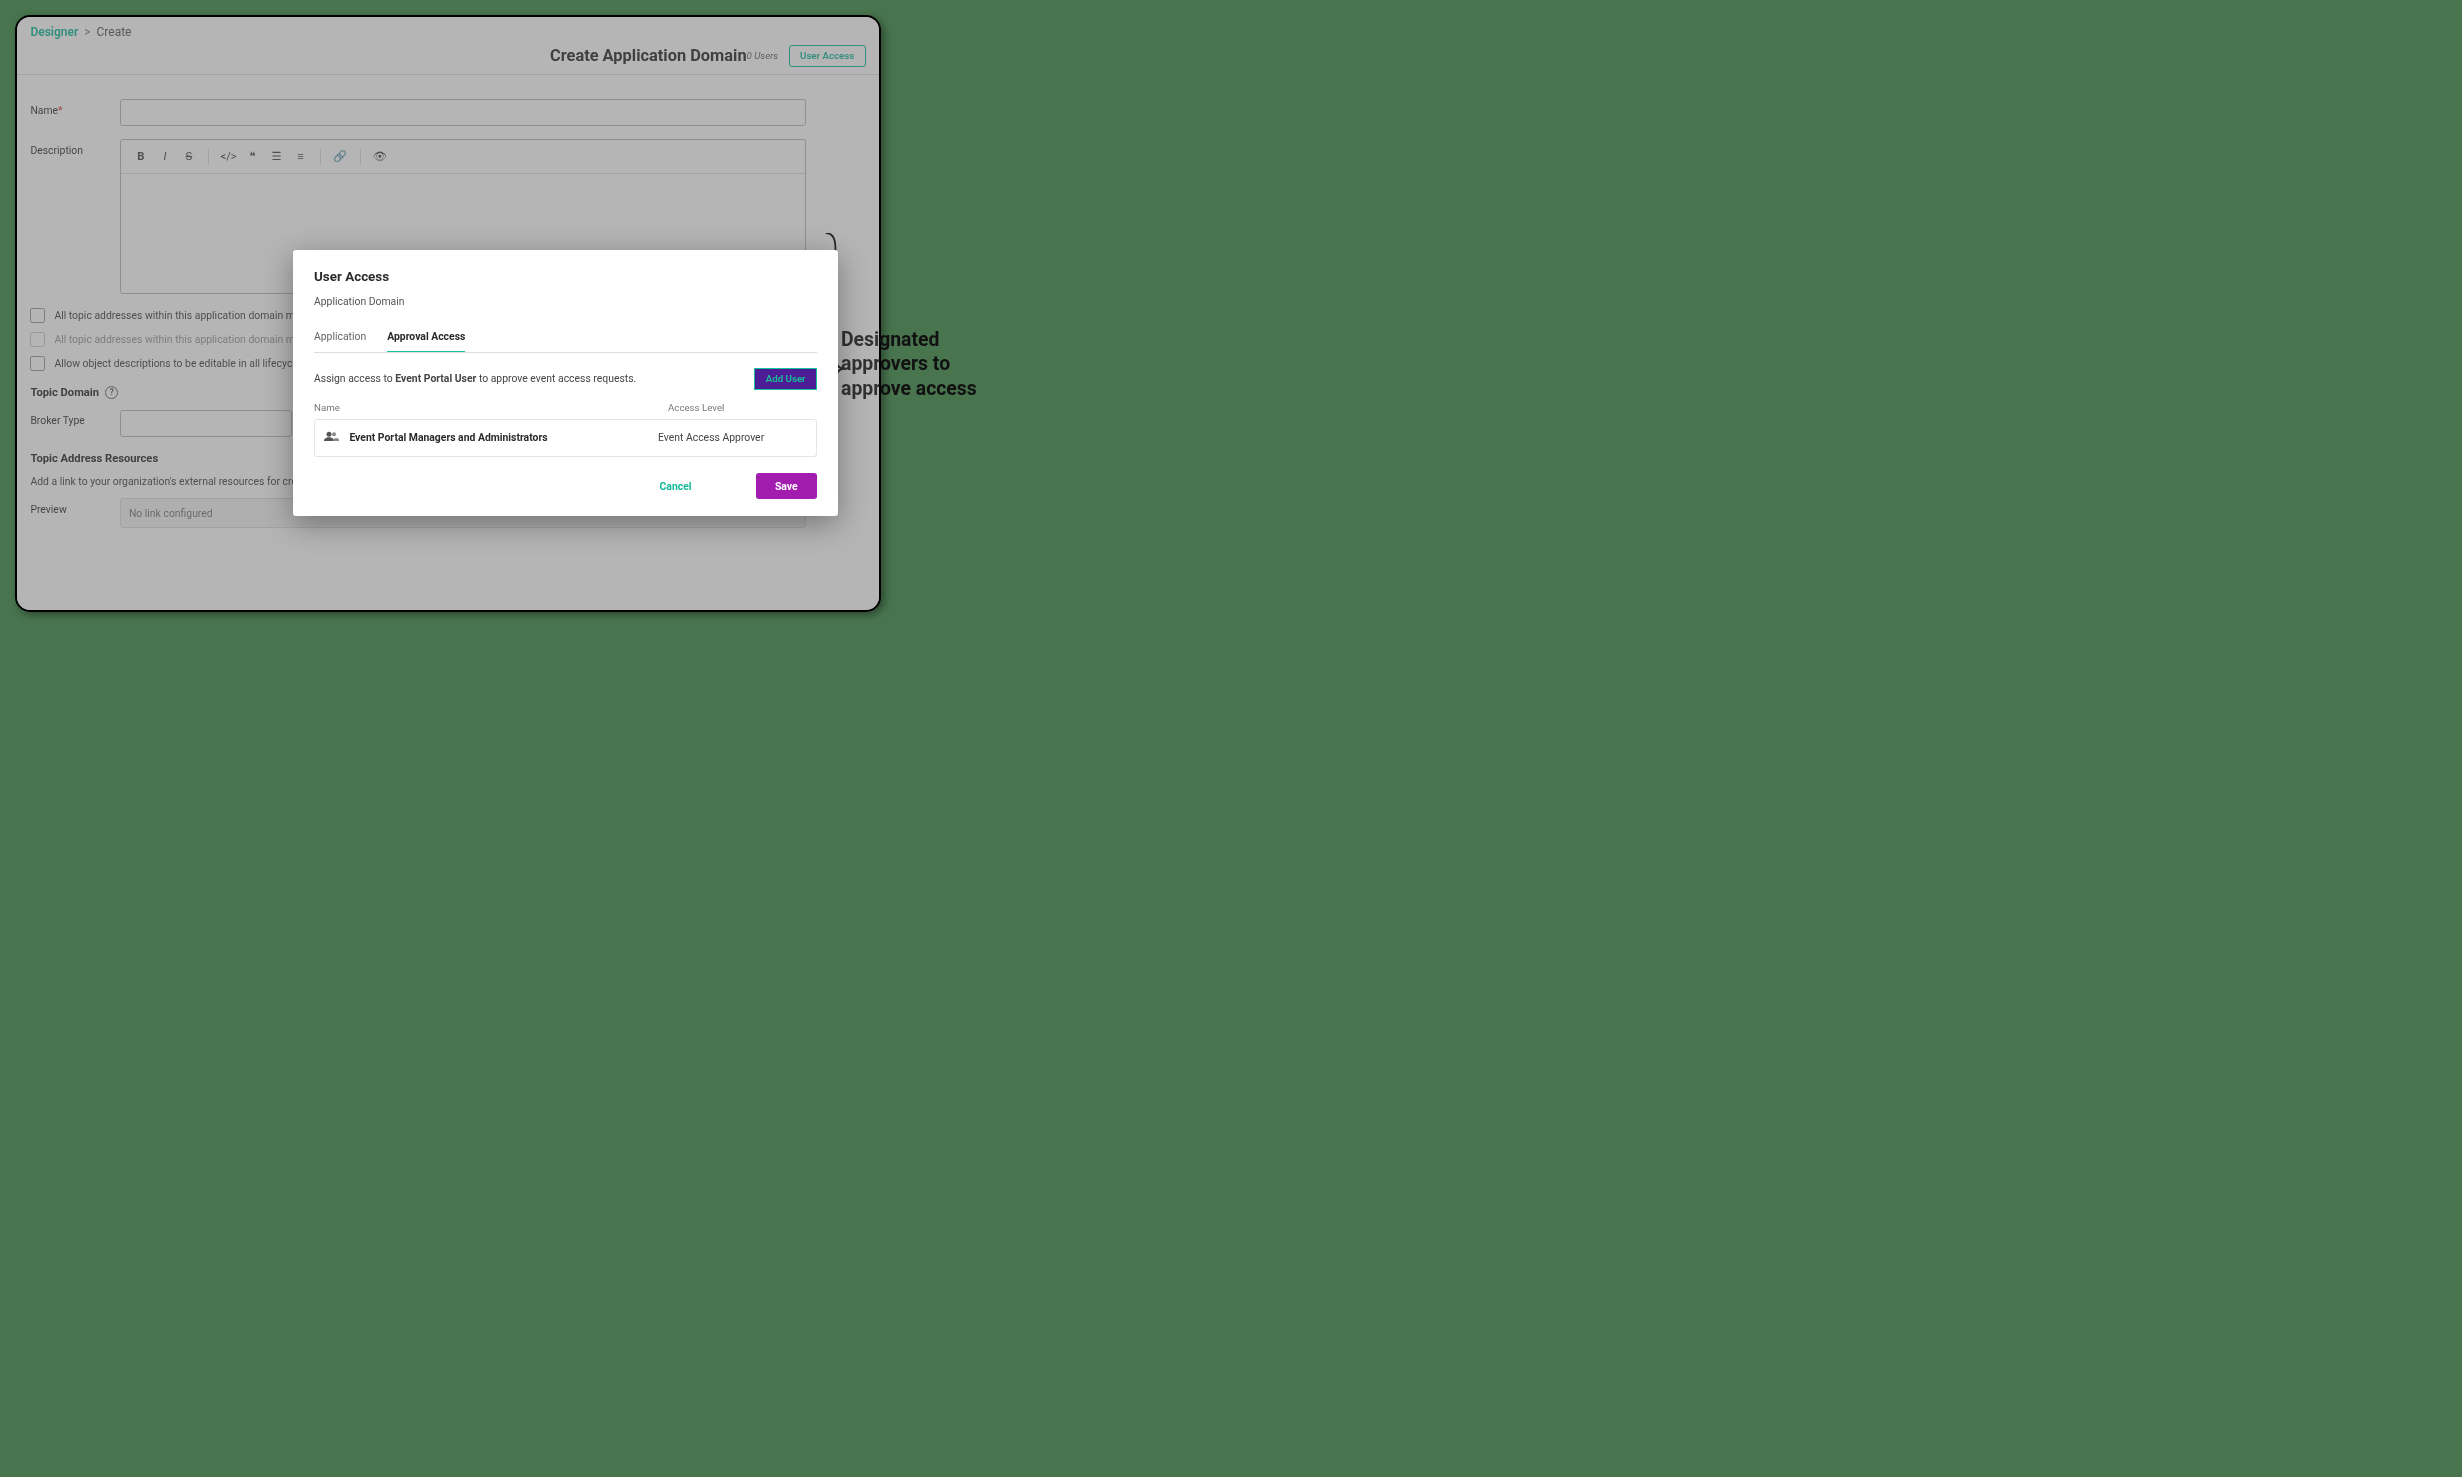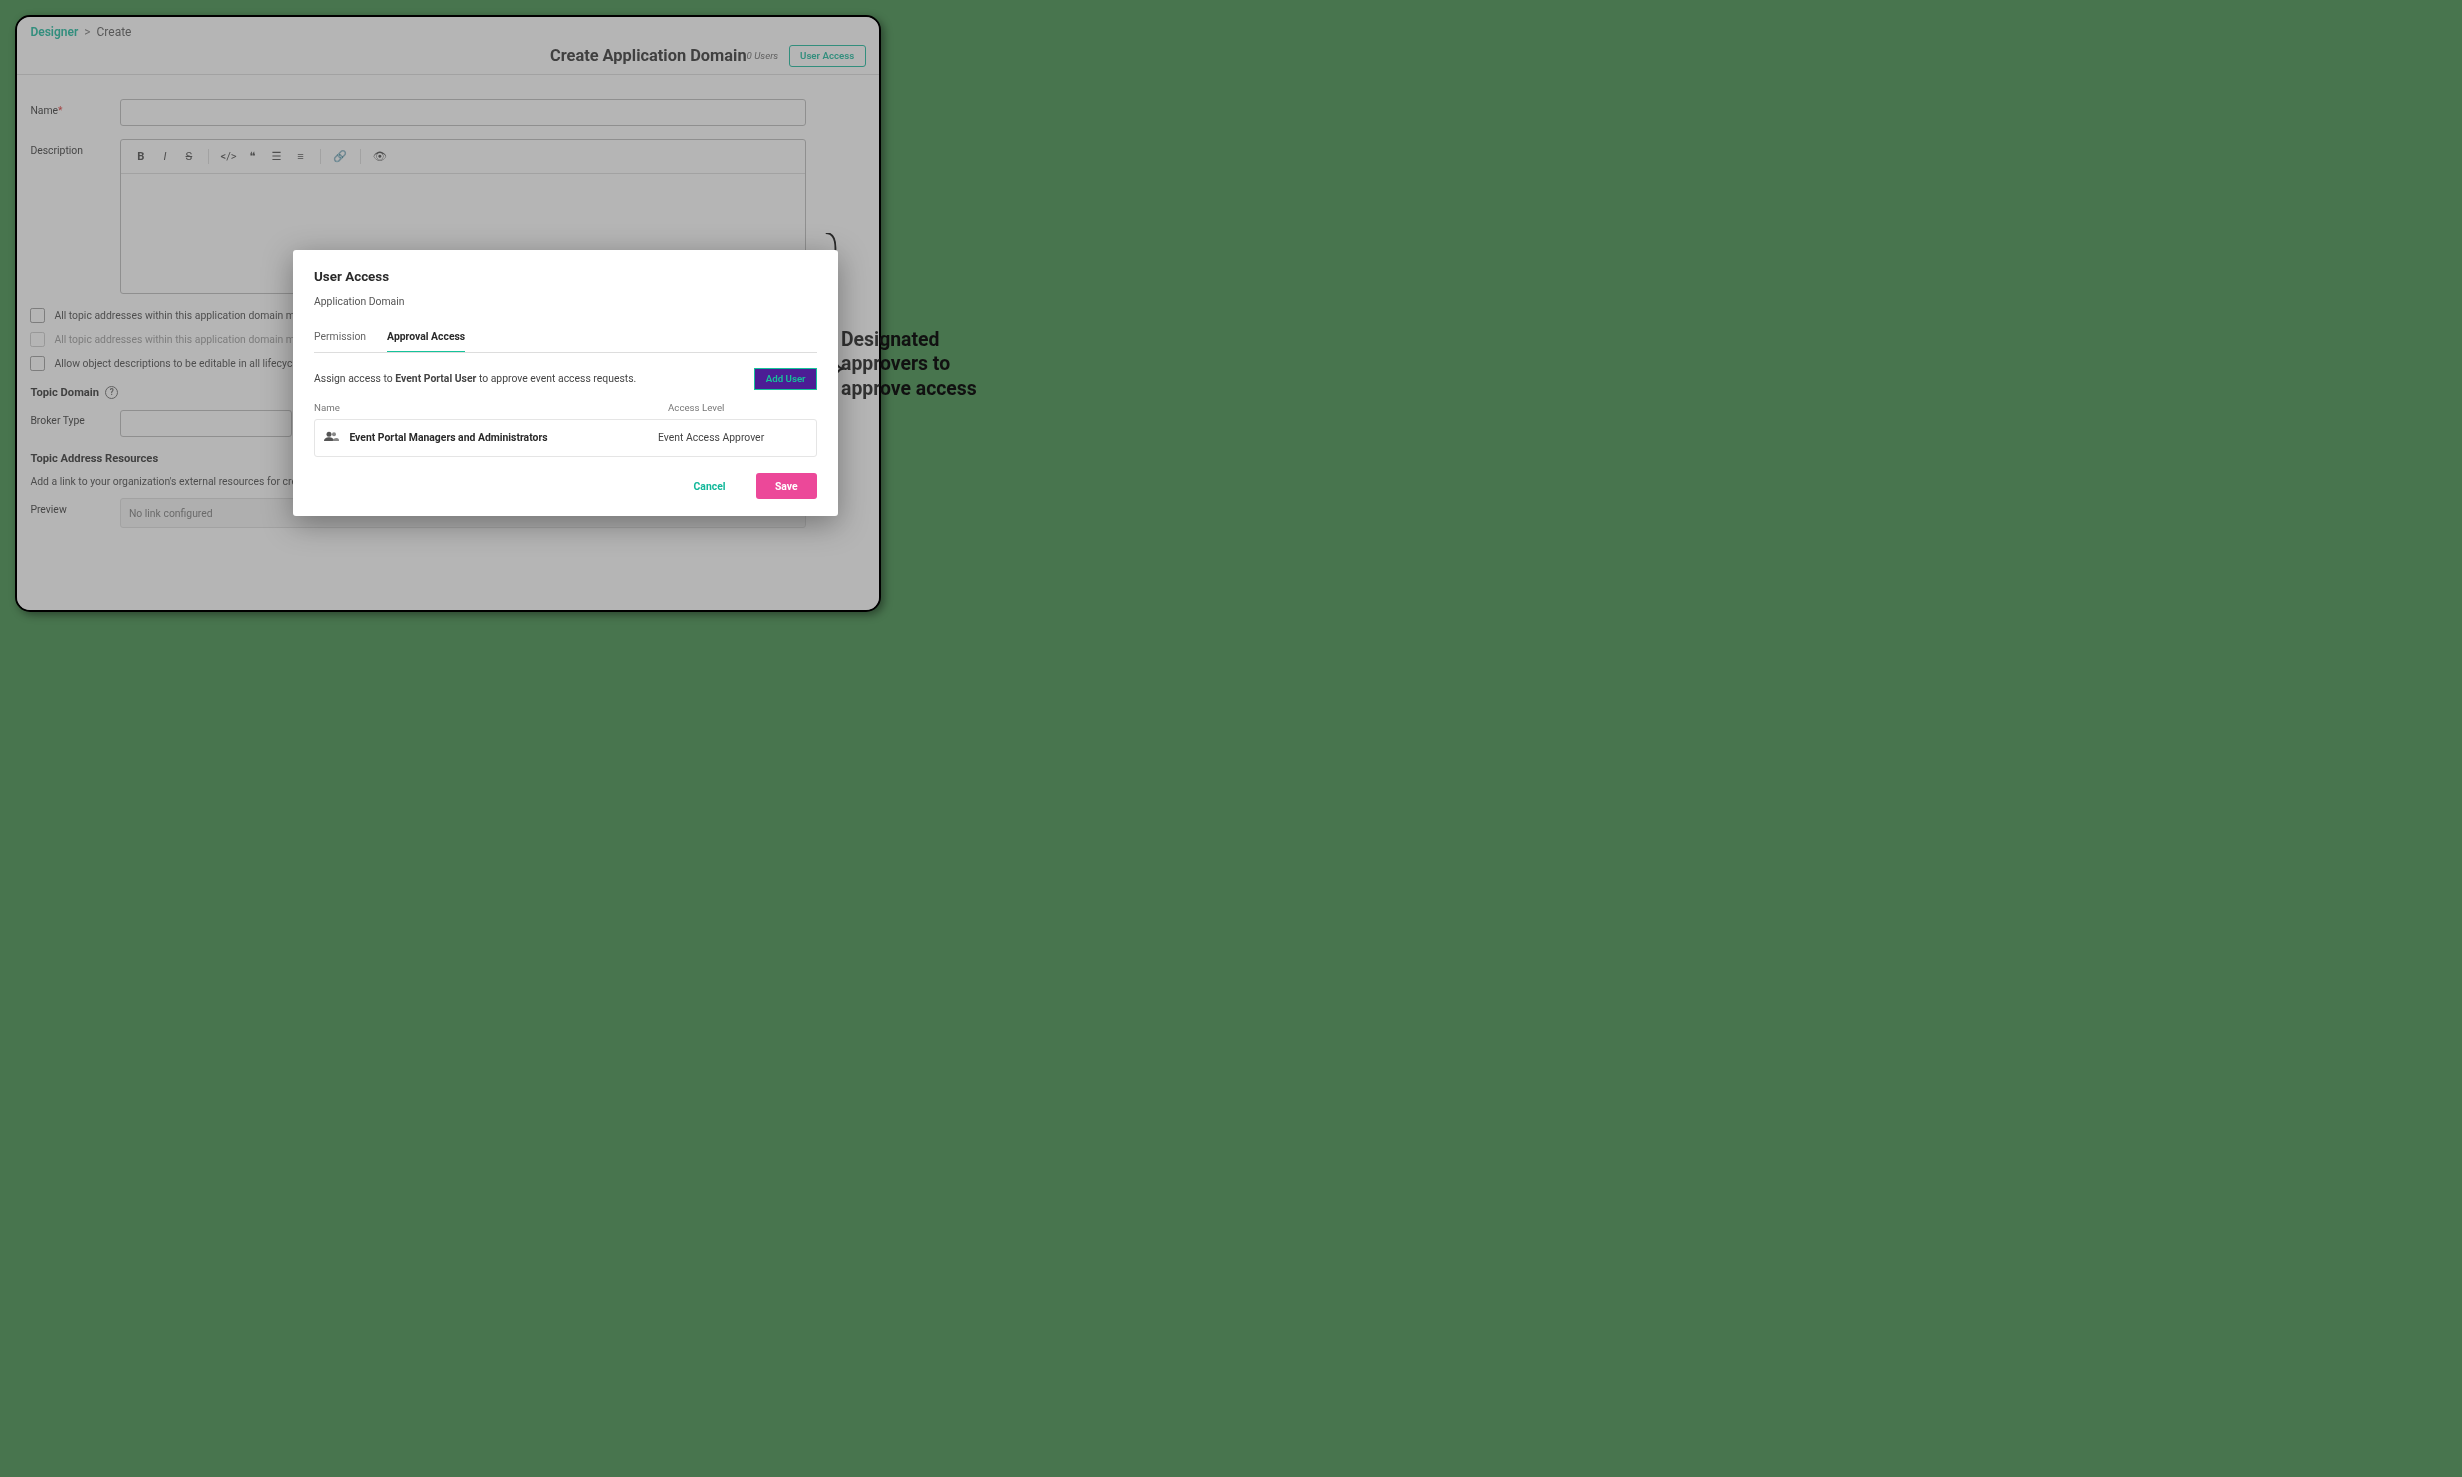--- a/index.html
+++ b/index.html
@@ -118,21 +118,21 @@
     .table-row {
       display: flex; align-items: center; padding: 10.4px 9px;
       border: 0.7px solid #e5e5e5; border-radius: 3px;
     }
     .row-icon { margin-right: 10.4px; color: #555; }
     .row-name { flex: 1; font-size: 10.4px; font-weight: 700; color: #2a2a2a; }
     .row-level { width: 149px; font-size: 10.4px; color: #444; }
     
     .modal-actions { display: flex; justify-content: flex-end; gap: 21px; margin-top: 16.4px; align-items: flex-end; }
     .cancel-btn { color: #12b89a; font-weight: 700; font-size: 10.4px; background: none; border: none; cursor: pointer; padding: 6px 9px; }
-    .save-btn { background: #ec4899; color: #fff; border: none; padding: 6.7px 19.4px; border-radius: 3px; font-weight: 700; font-size: 10.4px; cursor: pointer; }
+    .save-btn { background: #a21caf; color: #fff; border: none; padding: 6.7px 19.4px; border-radius: 3px; font-weight: 700; font-size: 10.4px; cursor: pointer; margin-left: 34px; }
     
     
     .callout {
       position: absolute;
       left: 841px; top: 328px;
       font-size: 19.4px; font-weight: 700; color: #111;
       width: 164px; line-height: 1.25;
     }
     .brace {
       position: absolute;
@@ -231,21 +231,21 @@
       <div class="form-label">Preview</div>
       <div class="preview-box">No link configured</div>
     </div>
   </div>
 
   <div class="modal">
     <div class="modal-title">User Access</div>
     <div class="modal-subtitle">Application Domain</div>
 
     <div class="tabs">
-      <div class="tab">Permission</div>
+      <div class="tab">Application</div>
       <div class="tab active">Approval Access</div>
     </div>
 
     <div class="instruction">
       <span>
         <span>Assign access to </span><b>Event Portal User</b><span> to approve event access requests.</span>
       </span>
       <button class="add-user-btn">Add User</button>
     </div>
 

